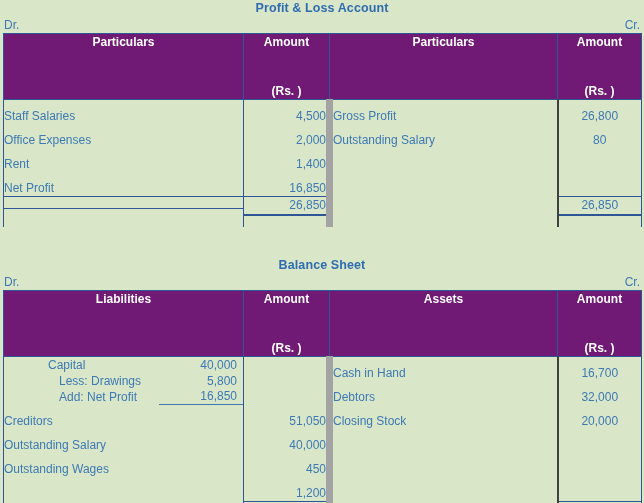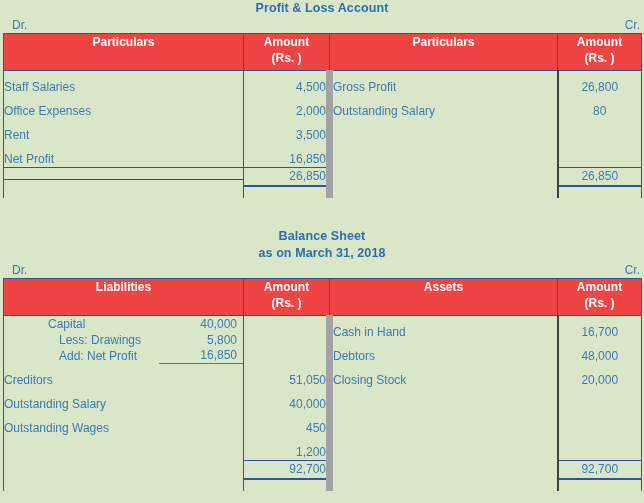--- a/index.html
+++ b/index.html
@@ -25,50 +25,50 @@
     color: #2f6cb0;
     letter-spacing: .1px;
   }
   .title-line { display: block; }
 
   .drcr {
     display: flex;
     justify-content: space-between;
     font-size: 12px;
     line-height: 14px;
-    padding: 1px 4px 1px 12px;
+    padding: 1px 4px 1px 4px;
     color: #3d79b5;
   }
 
   table.acct {
     width: 638px;
     margin: 0 3px;
     border-collapse: collapse;
     table-layout: fixed;
     font-size: 12px;
   }
   table.acct th, table.acct td {
     padding: 0;
     vertical-align: top;
   }
 
   thead th {
-    background: #ef4444;
+    background: #701a75;
     color: #ffffff;
     font-weight: bold;
     font-size: 12px;
     text-align: center;
     height: 36px;
     border: 1px solid #2e5596;
     line-height: 16px;
     padding: 2px 0;
   }
   thead th.hdr-sep { border-left: 1px solid #d9e7c8; }
   .hdr-l1 { display: block; }
-  .hdr-l2 { display: block; }
+  .hdr-l2 { display: block; margin-top: 33px; }
 
   
   td.c-part {
     border-left: 1px solid #2e5596;
     padding: 0 0 0 5px;
   }
   td.c-amt {
     border-left: 1px solid #2e5596;
     border-right: 7px solid #a3a3a3;
     text-align: right;
@@ -175,21 +175,21 @@
           <div class="line">Office Expenses</div>
           <div class="line">Rent</div>
           <div class="line">Net Profit</div>
           <div class="total tail-plain">&nbsp;</div>
           <div class="tail-plain">&nbsp;</div>
         </td>
 
         <td class="c-amt">
           <div class="line">4,500</div>
           <div class="line">2,000</div>
-          <div class="line">3,500</div>
+          <div class="line">1,400</div>
           <div class="line">16,850</div>
           <div class="total">26,850</div>
           <div class="tail">&nbsp;</div>
         </td>
 
         <td class="c-part2">
           <div class="line">Gross Profit</div>
           <div class="line">Outstanding Salary</div>
           <div class="line blank">&nbsp;</div>
           <div class="line blank">&nbsp;</div>
@@ -209,21 +209,20 @@
     </tbody>
   </table>
 </div>
 
 <div class="sp-gap"></div>
 
 <div class="statement">
 
   <div class="title-block">
     <span class="title-line">Balance Sheet</span>
-    <span class="title-line">as on March 31, 2018</span>
   </div>
 
   <div class="drcr">
     <span>Dr.</span>
     <span>Cr.</span>
   </div>
 
   <table class="acct">
     <colgroup>
       <col style="width:240px">
@@ -289,21 +288,21 @@
           <div class="line">Closing Stock</div>
           <div class="line blank">&nbsp;</div>
           <div class="line blank">&nbsp;</div>
           <div class="line blank">&nbsp;</div>
           <div class="tail-plain">&nbsp;</div>
           <div class="tail-plain">&nbsp;</div>
         </td>
 
         <td class="c-amt2">
           <div class="line">16,700</div>
-          <div class="line">48,000</div>
+          <div class="line">32,000</div>
           <div class="line">20,000</div>
           <div class="line blank">&nbsp;</div>
           <div class="line blank">&nbsp;</div>
           <div class="line blank">&nbsp;</div>
           <div class="total">92,700</div>
           <div class="tail">&nbsp;</div>
         </td>
       </tr>
     </tbody>
   </table>

